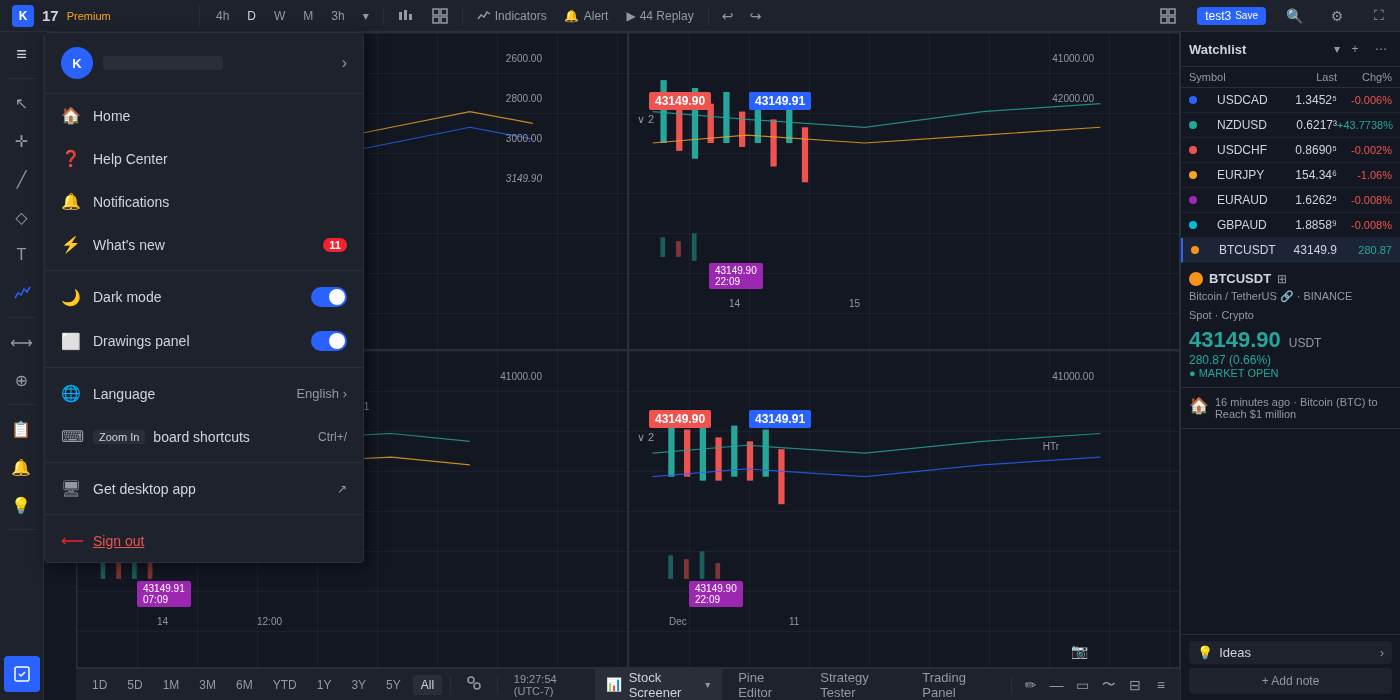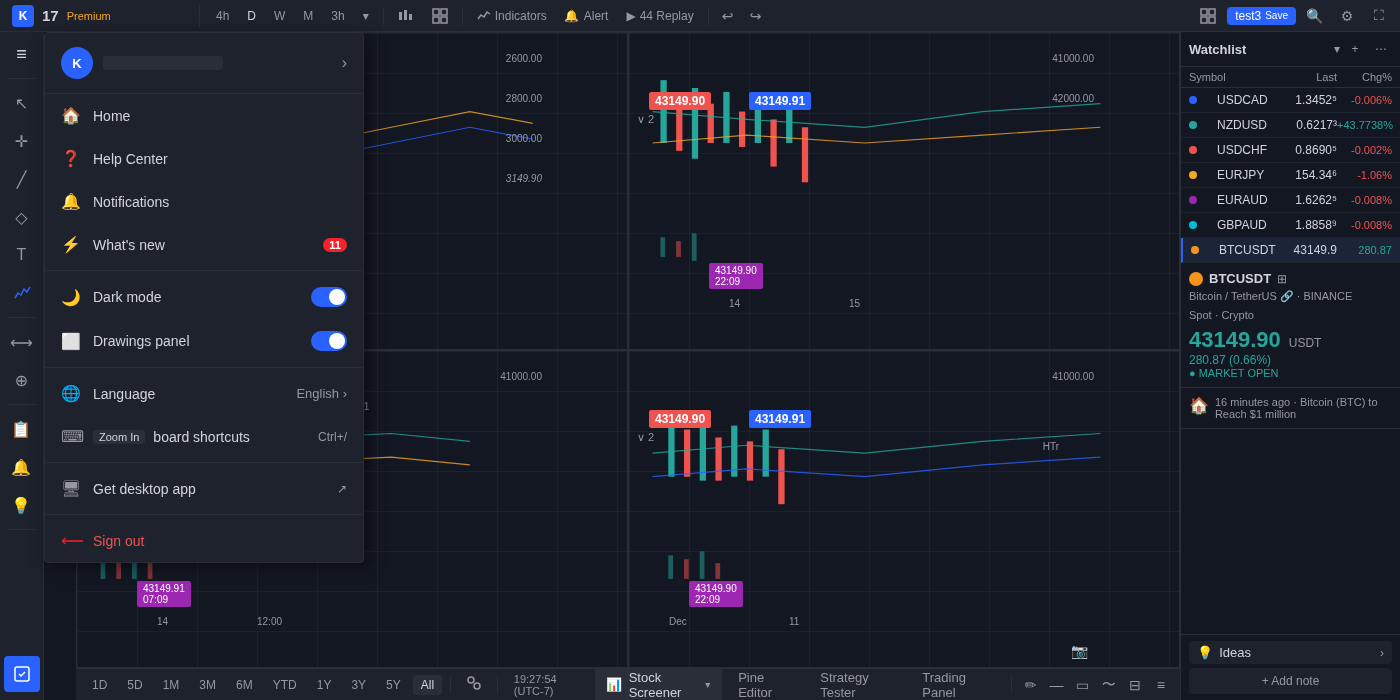--- a/index.html
+++ b/index.html
@@ -61,21 +61,21 @@
       border: none;
       background: none;
       display: flex; align-items: center; gap: 4px;
     }
     .topbar-btn.active { color: #d1d4dc; }
     .topbar-sep { width: 1px; height: 18px; background: #2a2e39; margin: 0 4px; }
     .topbar-right {
       display: flex;
       align-items: center;
       padding: 0 8px;
-      gap: 6px;
+      gap: 16px;
     }
     .topbar-icon-btn {
       width: 26px; height: 26px;
       border-radius: 4px;
       display: flex; align-items: center; justify-content: center;
       cursor: pointer; color: #9598a1; font-size: 14px;
       background: none; border: none;
     }
     .user-btn {
       background: #2962ff;
@@ -559,21 +559,21 @@
         <span>Get desktop app</span>
       </div>
       <span style="color:#9598a1;font-size:12px;">↗</span>
     </div>
 
     <div class="menu-divider"></div>
 
     <div class="menu-item menu-signout" style="color:#ef5350;">
       <div class="menu-item-left">
         <span class="menu-item-icon" style="color:#ef5350;">⟵</span>
-        <span style="color:#ef5350;">Sign out</span>
+        <span style="color:#ef5350;text-decoration:underline;">Sign out</span>
       </div>
     </div>
   </div>
 
   <div class="chart-area">
     <div class="chart-grid">
 
       <div class="chart-cell">
         <div class="chart-bg"></div>
         <svg class="candle-overlay" viewBox="0 0 700 320" preserveAspectRatio="none">

